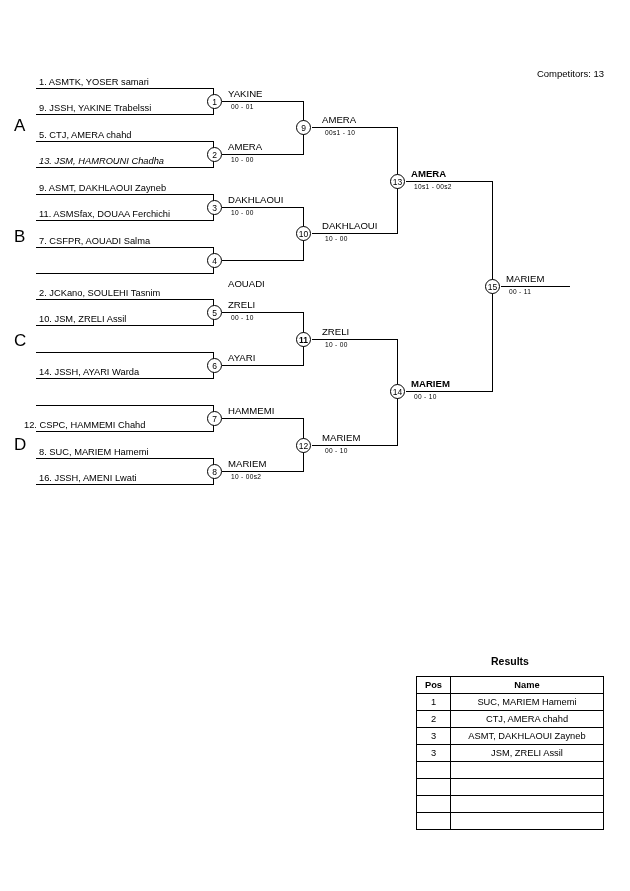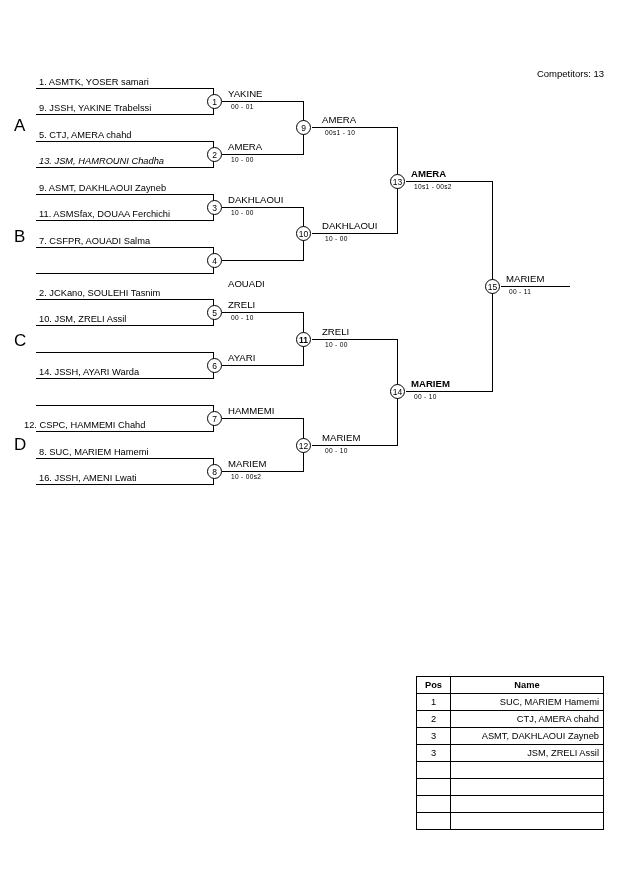--- a/index.html
+++ b/index.html
@@ -122,21 +122,21 @@
   }
   table.results th {
     font-weight: bold;
     text-align: center;
   }
   table.results td.pos {
     width: 34px;
     text-align: center;
   }
   table.results td.nm {
-    text-align: right;
+    text-align: center;
   }
 </style>
 </head>
 <body>
 
 <div id="page">
 
   <div class="competitors">Competitors: 13</div>
 
   <div class="grp" style="left:14px; top:117px;">A</div>
@@ -280,20 +280,21 @@
 
   <div class="winner bold" style="left:411px; top:169px;">AMERA</div>
   <div class="score" style="left:414px; top:183px;">10s1 - 00s2</div>
 
   <div class="winner bold" style="left:411px; top:379px;">MARIEM</div>
   <div class="score" style="left:414px; top:393px;">00 - 10</div>
 
   <div class="winner" style="left:506px; top:274px;">MARIEM</div>
   <div class="score" style="left:509px; top:288px;">00 - 11</div>
 
+  <div class="results-title">Results</div>
 
   <table class="results">
     <thead>
       <tr>
         <th class="pos" style="width:34px;">Pos</th>
         <th>Name</th>
       </tr>
     </thead>
     <tbody>
       <tr>

